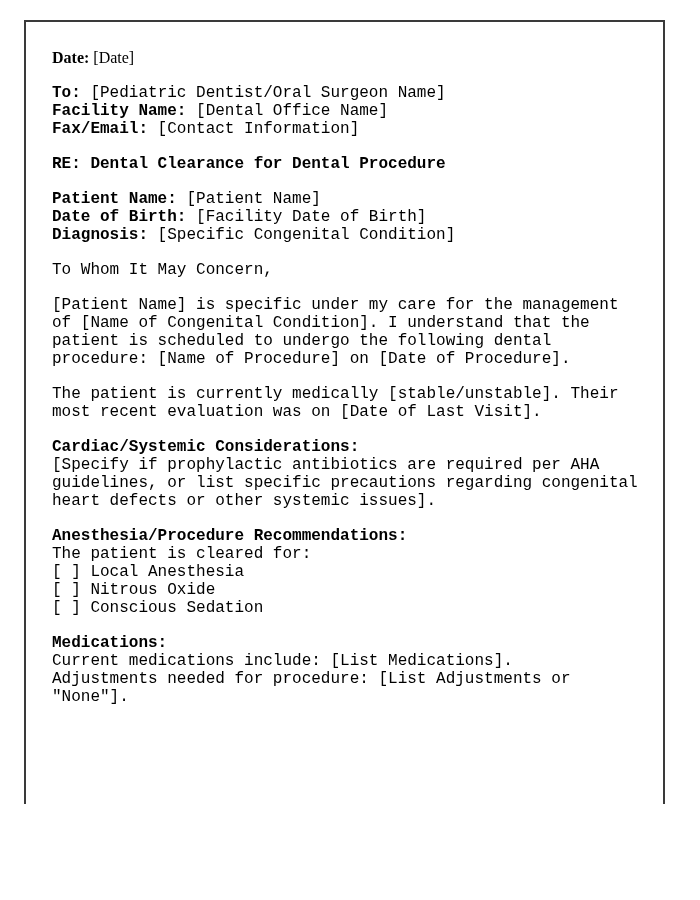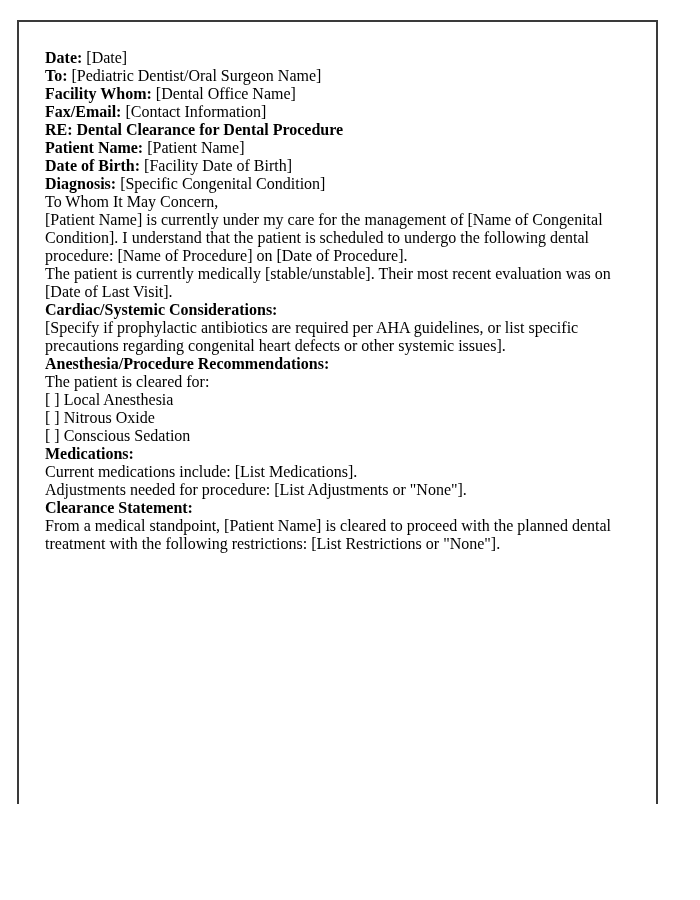--- a/index.html
+++ b/index.html
@@ -10,36 +10,38 @@
   body {
     width: 700px;
     height: 900px;
     position: relative;
     overflow: hidden;
     font-family: "Liberation Serif", "DejaVu Serif", serif;
     color: #000000;
   }
   .document-frame {
     position: absolute;
-    left: 17px;
+    left: 24px;
     top: 20px;
     width: 641px;
     height: 784px;
     box-sizing: border-box;
     border: 2px solid #3a3a3a;
     border-bottom: none;
     background: #ffffff;
     padding: 27px 24px 0 26px;
   }
   .letter-body {
     font-size: 16px;
     line-height: 18px;
     letter-spacing: 0;
   }
   .paragraph + .paragraph {
+    margin-top: 17px;
+    font-family: Liberation Mono, monospace;
   }
   .line {
     min-height: 18px;
   }
   .run {
     white-space: pre-wrap;
   }
   .bold {
     font-weight: bold;
   }
@@ -47,54 +49,50 @@
 </head>
 <body>
 
 <div class="document-frame">
   <div class="letter-body">
       <div class="paragraph">
         <div class="line"><span class="run bold">Date:</span><span class="run"> [Date]</span></div>
       </div>
       <div class="paragraph">
         <div class="line"><span class="run bold">To:</span><span class="run"> [Pediatric Dentist/Oral Surgeon Name]</span></div>
-        <div class="line"><span class="run bold">Facility Whom:</span><span class="run"> [Dental Office Name]</span></div>
+        <div class="line"><span class="run bold">Facility Name:</span><span class="run"> [Dental Office Name]</span></div>
         <div class="line"><span class="run bold">Fax/Email:</span><span class="run"> [Contact Information]</span></div>
       </div>
       <div class="paragraph">
         <div class="line"><span class="run bold">RE: Dental Clearance for Dental Procedure</span></div>
       </div>
       <div class="paragraph">
         <div class="line"><span class="run bold">Patient Name:</span><span class="run"> [Patient Name]</span></div>
         <div class="line"><span class="run bold">Date of Birth:</span><span class="run"> [Facility Date of Birth]</span></div>
         <div class="line"><span class="run bold">Diagnosis:</span><span class="run"> [Specific Congenital Condition]</span></div>
       </div>
       <div class="paragraph">
         <div class="line"><span class="run">To Whom It May Concern,</span></div>
       </div>
       <div class="paragraph">
-        <div class="line"><span class="run">[Patient Name] is currently under my care for the management of [Name of Congenital Condition]. I understand that the patient is scheduled to undergo the following dental procedure: [Name of Procedure] on [Date of Procedure].</span></div>
+        <div class="line"><span class="run">[Patient Name] is specific under my care for the management of [Name of Congenital Condition]. I understand that the patient is scheduled to undergo the following dental procedure: [Name of Procedure] on [Date of Procedure].</span></div>
       </div>
       <div class="paragraph">
         <div class="line"><span class="run">The patient is currently medically [stable/unstable]. Their most recent evaluation was on [Date of Last Visit].</span></div>
       </div>
       <div class="paragraph">
         <div class="line"><span class="run bold">Cardiac/Systemic Considerations:</span></div>
         <div class="line"><span class="run">[Specify if prophylactic antibiotics are required per AHA guidelines, or list specific precautions regarding congenital heart defects or other systemic issues].</span></div>
       </div>
       <div class="paragraph">
         <div class="line"><span class="run bold">Anesthesia/Procedure Recommendations:</span></div>
         <div class="line"><span class="run">The patient is cleared for:</span></div>
         <div class="line"><span class="run">[ ] Local Anesthesia</span></div>
         <div class="line"><span class="run">[ ] Nitrous Oxide</span></div>
         <div class="line"><span class="run">[ ] Conscious Sedation</span></div>
       </div>
       <div class="paragraph">
         <div class="line"><span class="run bold">Medications:</span></div>
         <div class="line"><span class="run">Current medications include: [List Medications].</span></div>
         <div class="line"><span class="run">Adjustments needed for procedure: [List Adjustments or "None"].</span></div>
       </div>
-      <div class="paragraph">
-        <div class="line"><span class="run bold">Clearance Statement:</span></div>
-        <div class="line"><span class="run">From a medical standpoint, [Patient Name] is cleared to proceed with the planned dental treatment with the following restrictions: [List Restrictions or "None"].</span></div>
-      </div>
     </div>
 </div>
 
 </body></html>

